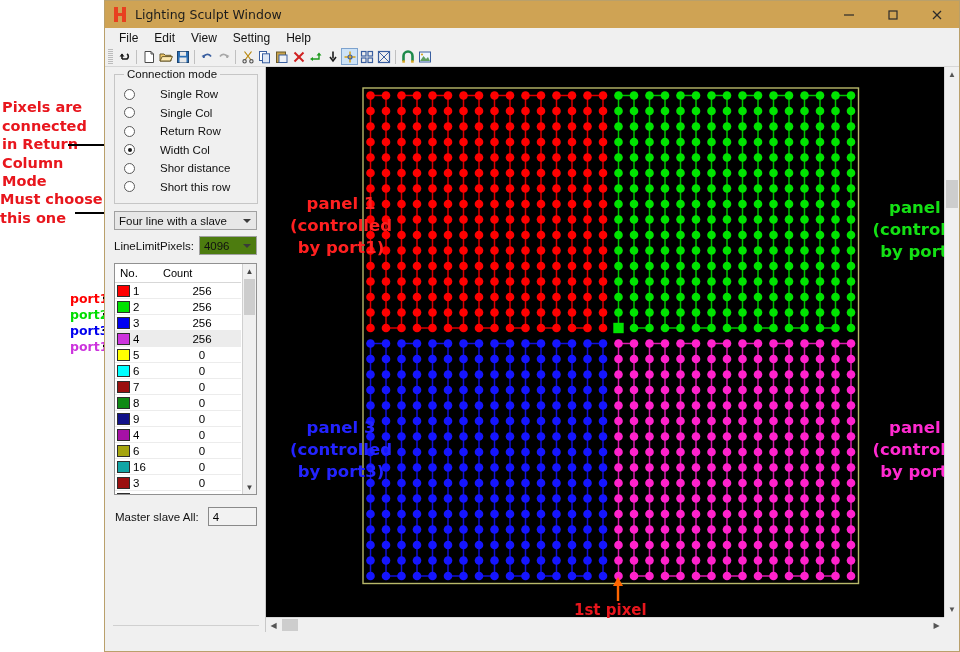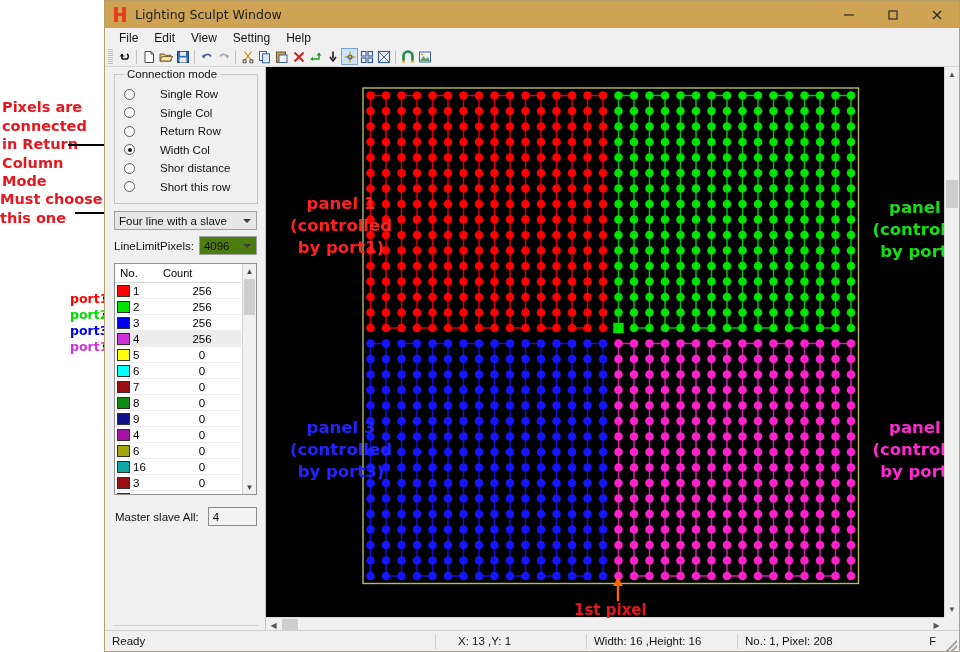--- a/index.html
+++ b/index.html
@@ -2705,30 +2705,19 @@
 
       <div id="canvas-hscroll">
         <div class="sb-arrow" style="top:0;bottom:0;left:0;width:15px;">◀</div>
         <div class="h-thumb" style="left:16px; width:16px;"></div>
         <div class="sb-arrow" style="top:0;bottom:0;right:0;width:15px;">▶</div>
       </div>
       <div id="canvas-corner"></div>
     </div>
   </div>
 
-  <div id="status-bar">
-    <div class="sb-cell" id="sb-ready">Ready</div>
-    <div class="sb-div"></div>
-    <div class="sb-cell" id="sb-xy">X: 13 ,Y: 1</div>
-    <div class="sb-div"></div>
-    <div class="sb-cell" id="sb-wh">Width: 16 ,Height: 16</div>
-    <div class="sb-div"></div>
-    <div class="sb-cell" id="sb-no">No.: 1, Pixel: 208</div>
-    <div class="sb-cell" id="sb-f">F</div>
-    <div id="sb-grip"></div>
-  </div>
 </div>
 
 <div id="first-pixel-annot" style="left:574px; top:601px;">1st pixel</div>
 <svg style="position:absolute; left:608px; top:575px; width:20px; height:26px;">
   <line x1="10" y1="26" x2="10" y2="9" stroke="#ff6600" stroke-width="2.4"></line>
   <path d="M10 2 L15 11 L5 11 Z" fill="#ff6600"></path>
 </svg>
 
 </body></html>

